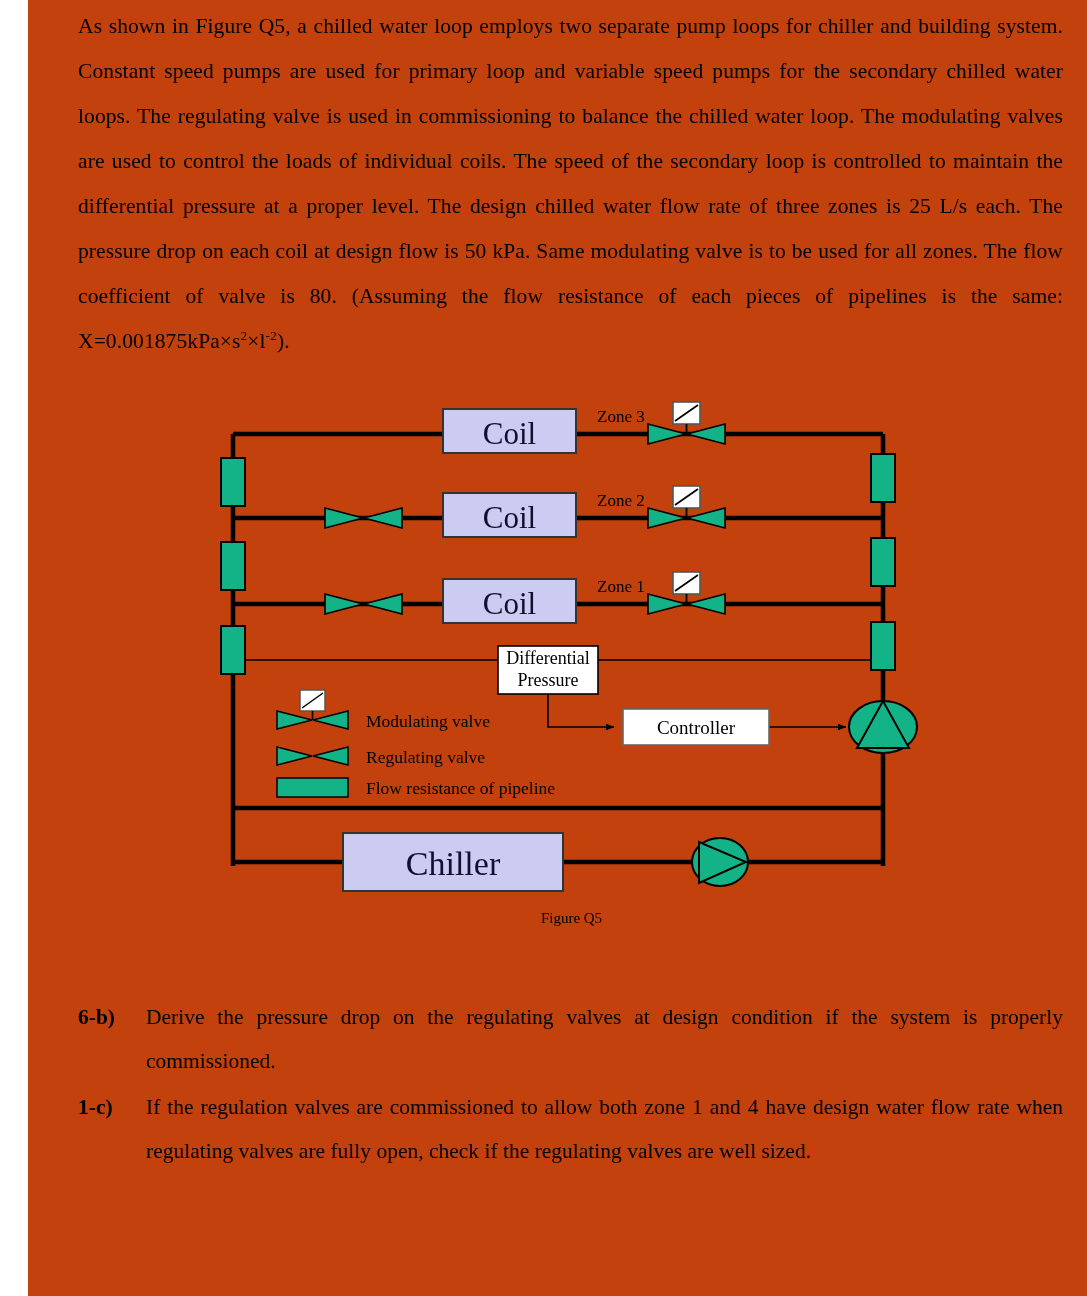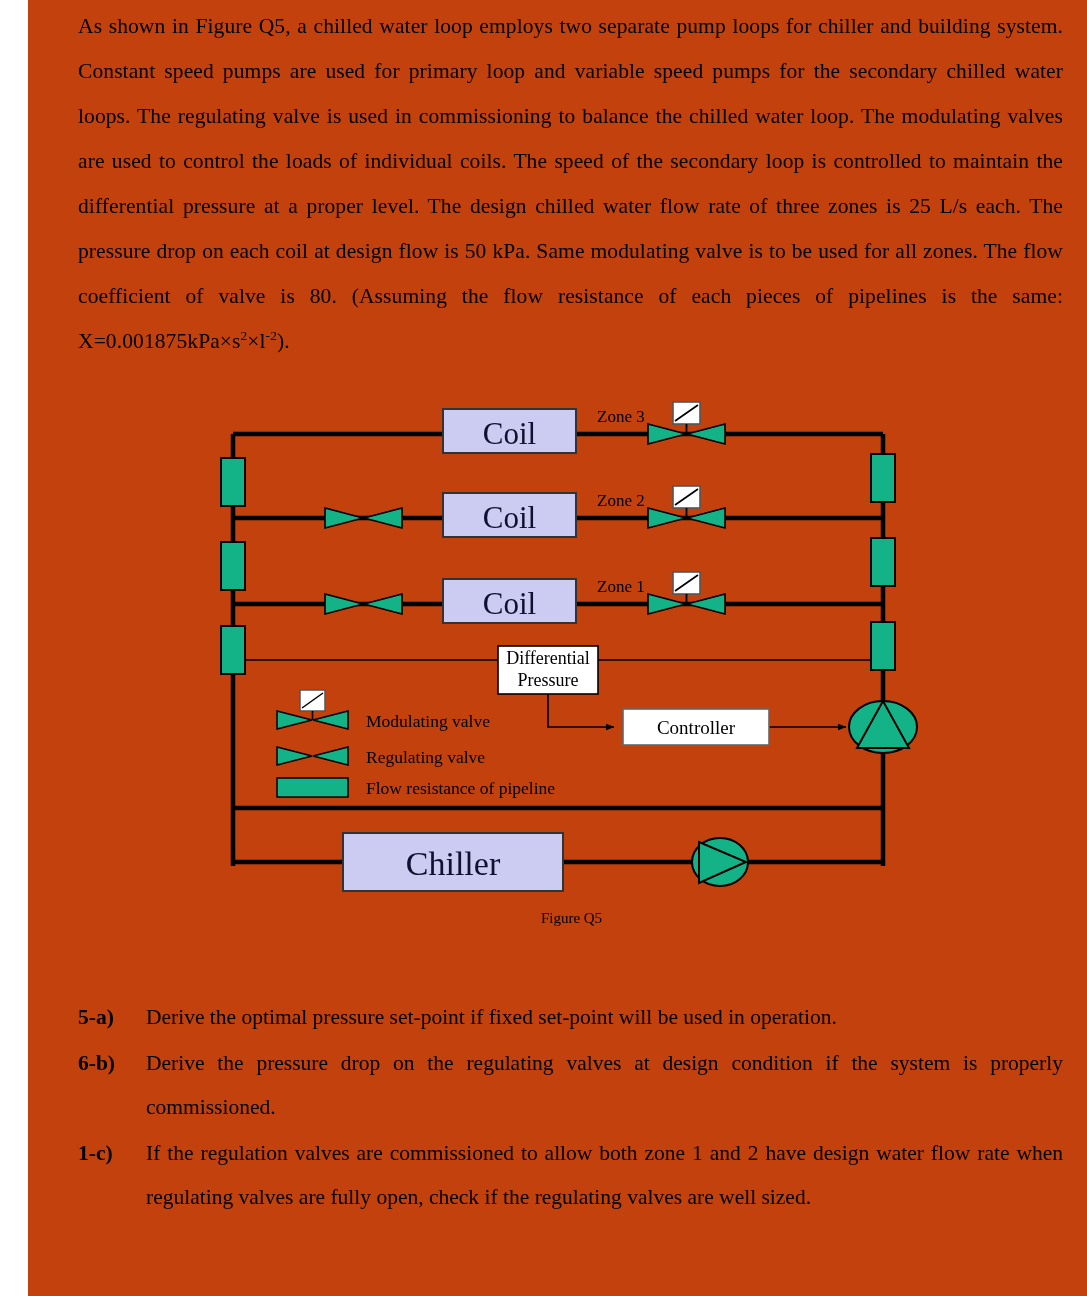--- a/index.html
+++ b/index.html
@@ -236,26 +236,22 @@
         <text x="338" y="398" font-family="Liberation Serif, serif" font-size="17.5" fill="#000">Flow resistance of pipeline</text>
       </g>
 
     </svg>
   </div>
 
   <div class="figure-caption">Figure Q5</div>
 
   <div class="questions">
     <div class="q-row">
-      <div class="q-label">5-a)</div>
-      <div class="q-text nojust">Derive the optimal pressure set-point if fixed set-point will be used in operation.</div>
-    </div>
-    <div class="q-row">
       <div class="q-label">6-b)</div>
       <div class="q-text">Derive the pressure drop on the regulating valves at design condition if the system is properly commissioned.</div>
     </div>
     <div class="q-row">
       <div class="q-label">1-c)</div>
-      <div class="q-text">If the regulation valves are commissioned to allow both zone 1 and 2 have design water flow rate when regulating valves are fully open, check if the regulating valves are well sized.</div>
+      <div class="q-text">If the regulation valves are commissioned to allow both zone 1 and 4 have design water flow rate when regulating valves are fully open, check if the regulating valves are well sized.</div>
     </div>
   </div>
 
 </div>
 
 </body></html>

